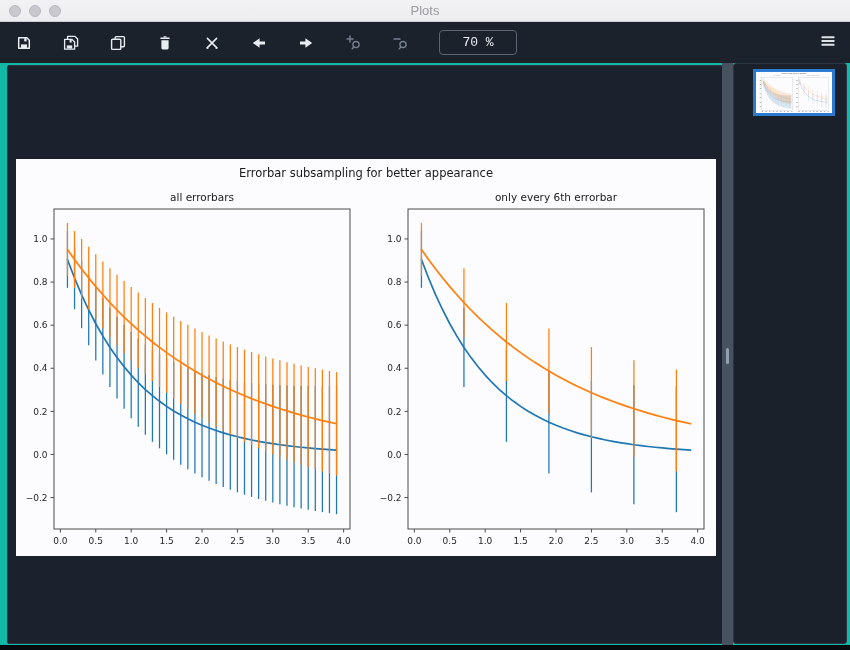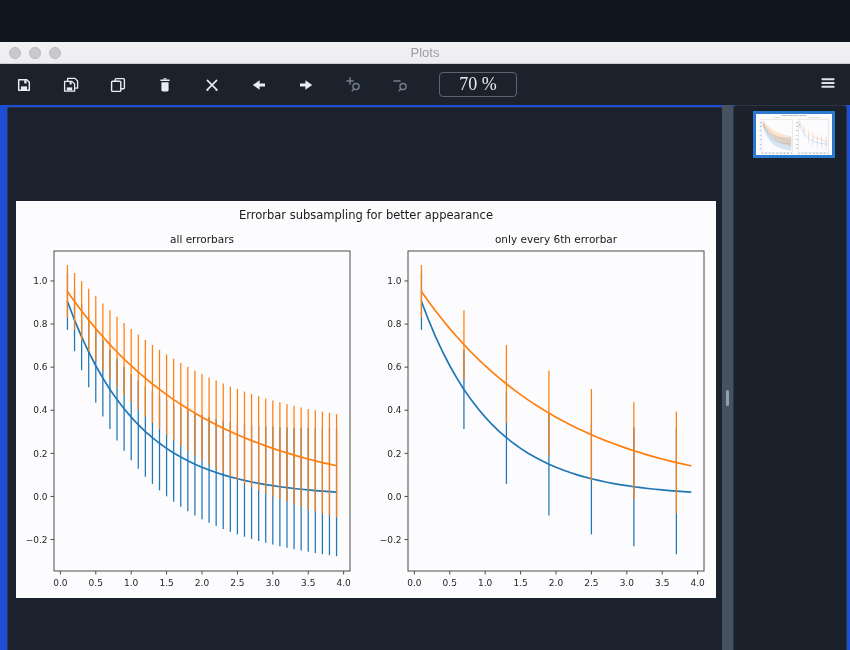--- a/index.html
+++ b/index.html
@@ -1,36 +1,36 @@
 <!DOCTYPE html>
 <html><head>
 <meta charset="utf-8">
 <style>
   * { margin:0; padding:0; box-sizing:border-box; }
   html,body { width:850px; height:650px; overflow:hidden; }
   body { font-family:"Liberation Sans", sans-serif; background:#10161d; position:relative; }
-  .window { position:absolute; inset:0; background:#1d4ed8;margin-top:42px; }
+  .window { position:absolute; inset:0; background:#14b8a6; }
 
   
   .titlebar { position:absolute; left:0; top:0; width:850px; height:22px;
     background:linear-gradient(#f2f1f3,#edecee); border-bottom:1px solid #cfced1;
     display:flex; align-items:center; }
   .traffic { display:flex; gap:8px; position:absolute; left:9px; top:5px; }
   .light { width:12px; height:12px; border-radius:50%; background:#c9c8ce; border:1px solid #bab9bf; padding:0; }
   .win-title { width:100%; text-align:center; font-size:13px; color:#9b9ca1; }
 
   
   .toolbar { position:absolute; left:0; top:22px; width:850px; height:41px;
     background:#1c222c; display:flex; align-items:center; padding:0 12px 0 16px; }
   .tbtn { width:16px; height:16px; margin-right:31px; background:none; border:none;
     display:flex; align-items:center; justify-content:center; padding:0; cursor:default; }
   .tbtn svg { display:block; }
   .zoom-box { width:78px; height:25px; border:1px solid #5a6472; border-radius:4px;
-    background:transparent; color:#e9ecf0; font-size:18px; text-align:center;
-    font-family:Liberation Serif, serif; display:flex; align-items:center; justify-content:center; }
+    background:transparent; color:#e9ecf0; font-size:13px; text-align:center;
+    font-family:Liberation Mono, monospace; display:flex; align-items:center; justify-content:center; }
   .menu-btn { margin-left:auto; margin-right:2px; width:16px; height:16px;
     background:none; border:none; padding:0; display:flex; align-items:center; justify-content:center; }
 
   
   .main-pane { position:absolute; left:7px; top:65px; width:716px; height:579px;
     background:#1b222d; border:1px solid #2c3643; border-radius:2px; }
   .figure-wrap { position:absolute; left:8px; top:93px; width:700px; height:397px; background:#fcfbfd; }
   .splitter { position:absolute; left:722px; top:63px; width:11px; height:582px; background:#46525f; }
   .splitter-handle { position:absolute; left:4px; top:285px; width:3px; height:16px;
     border-radius:2px; background:#92a0af; }

